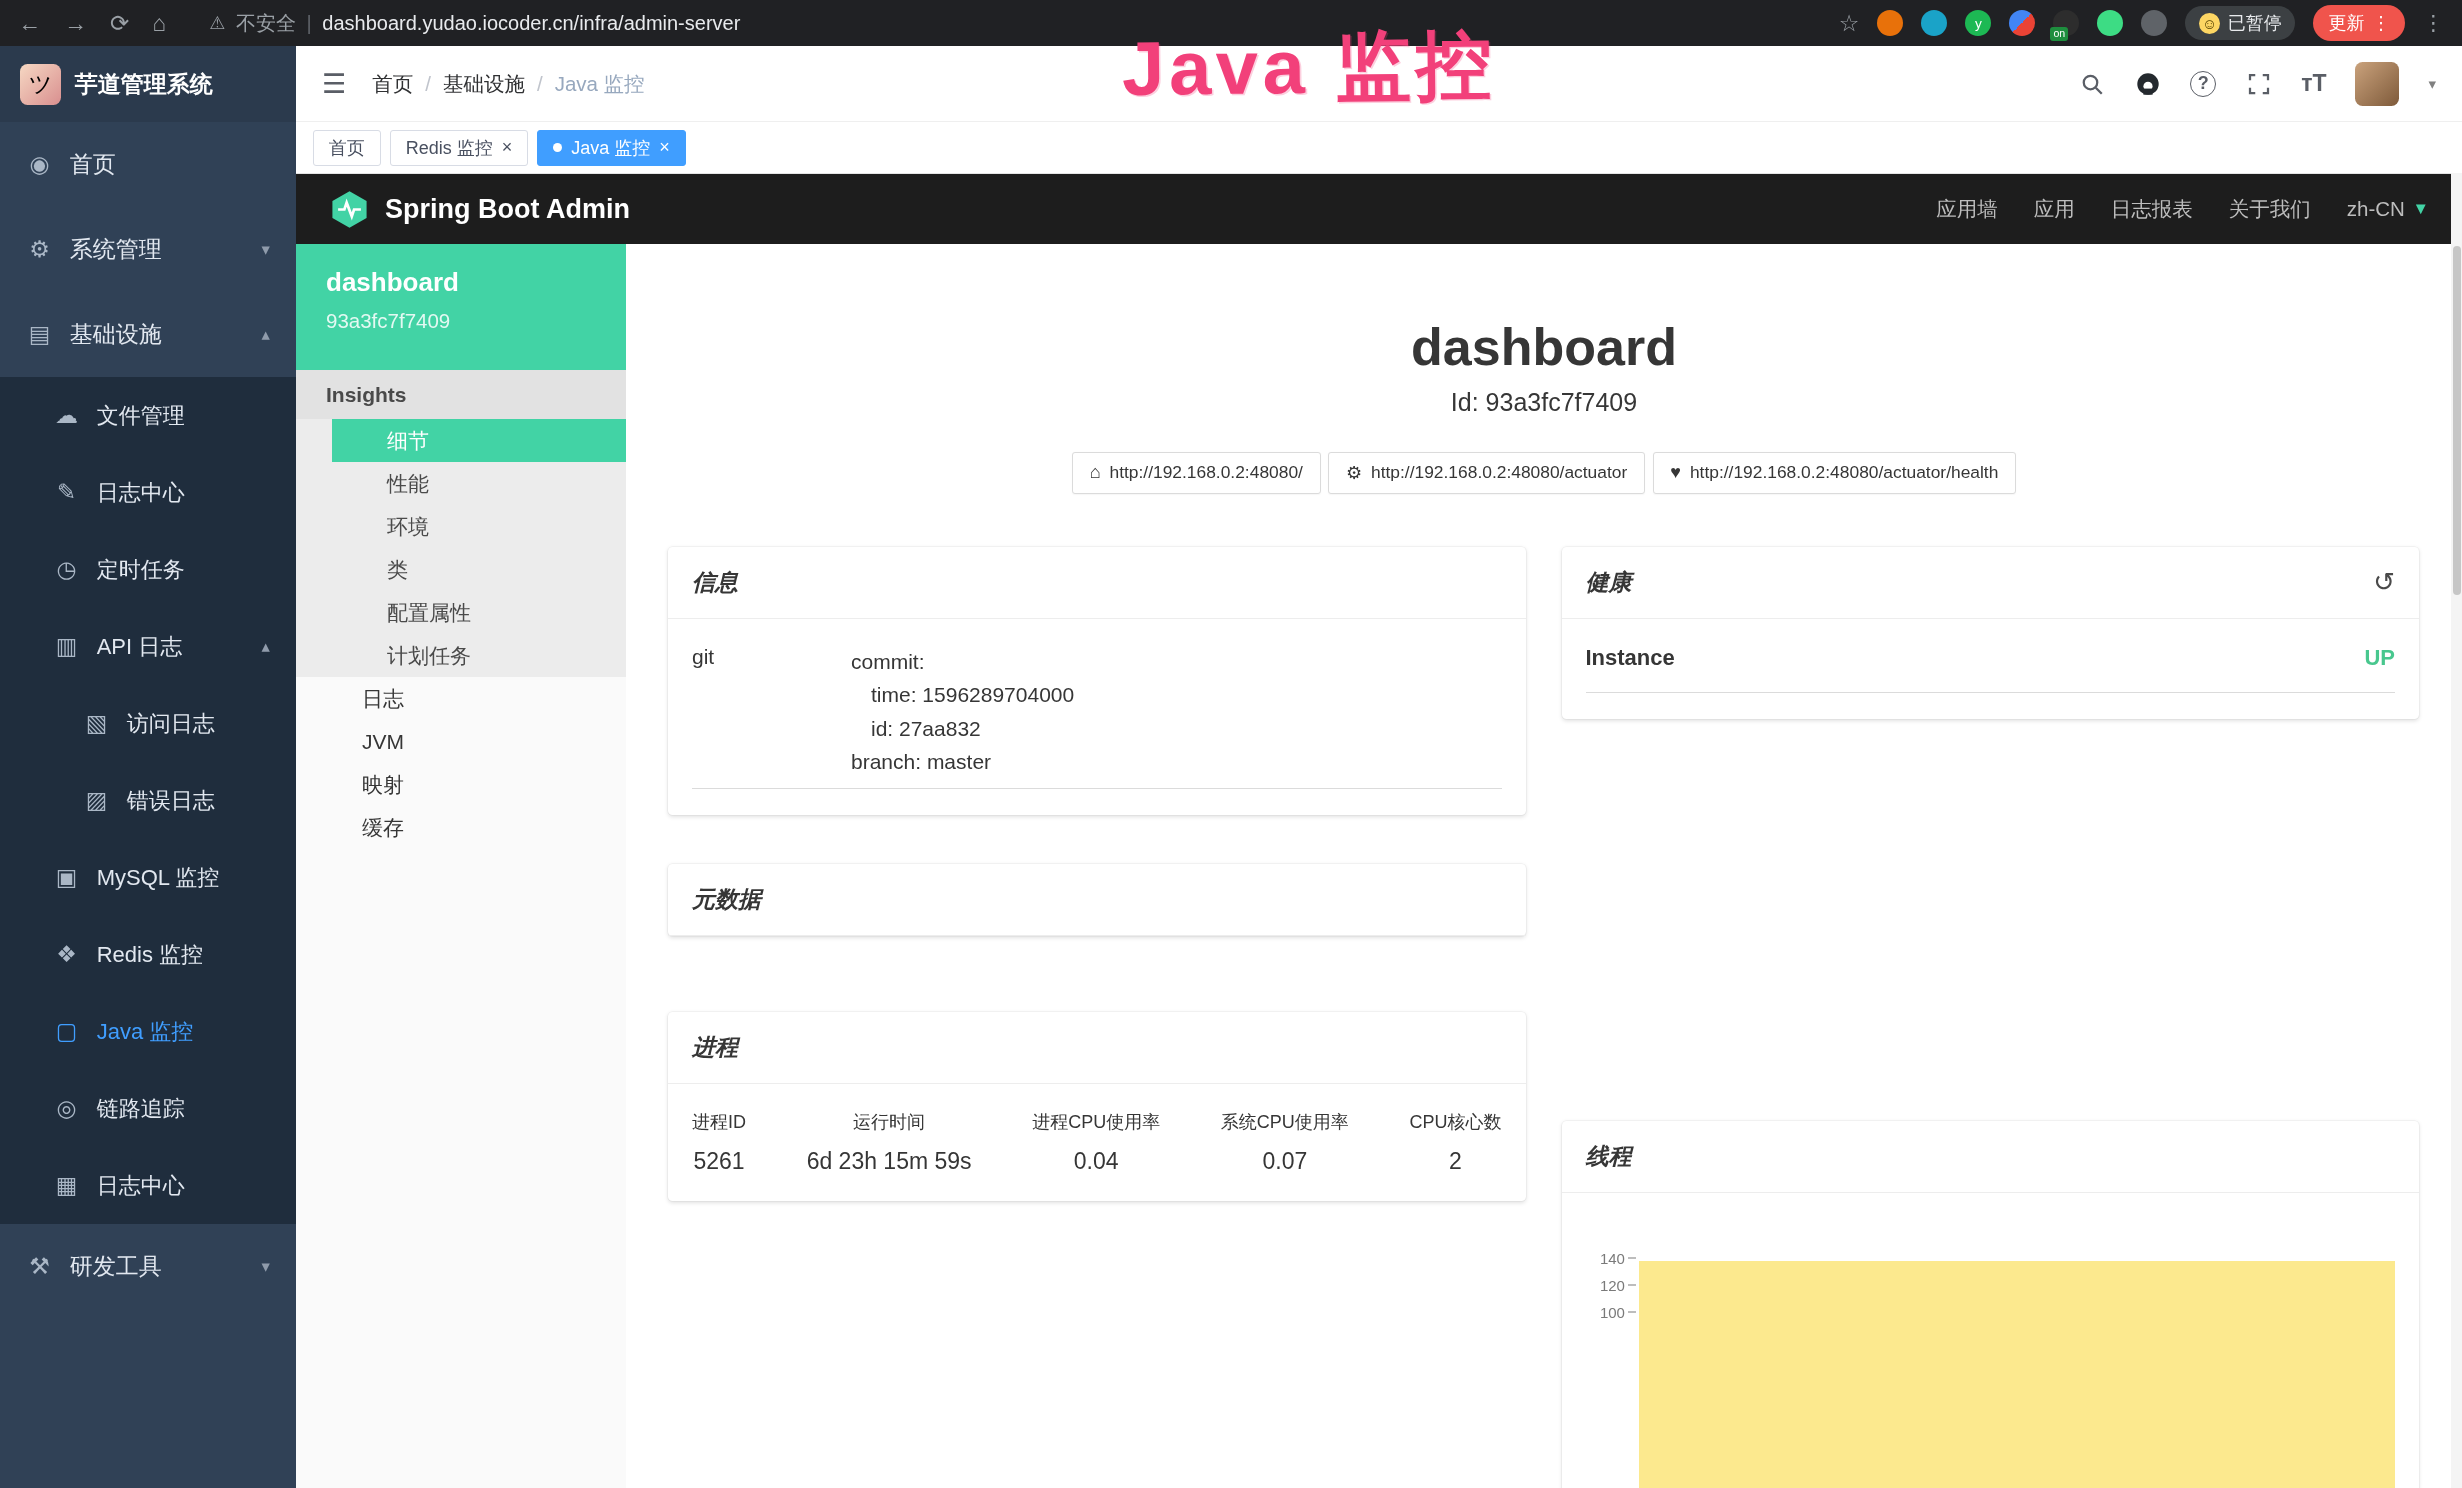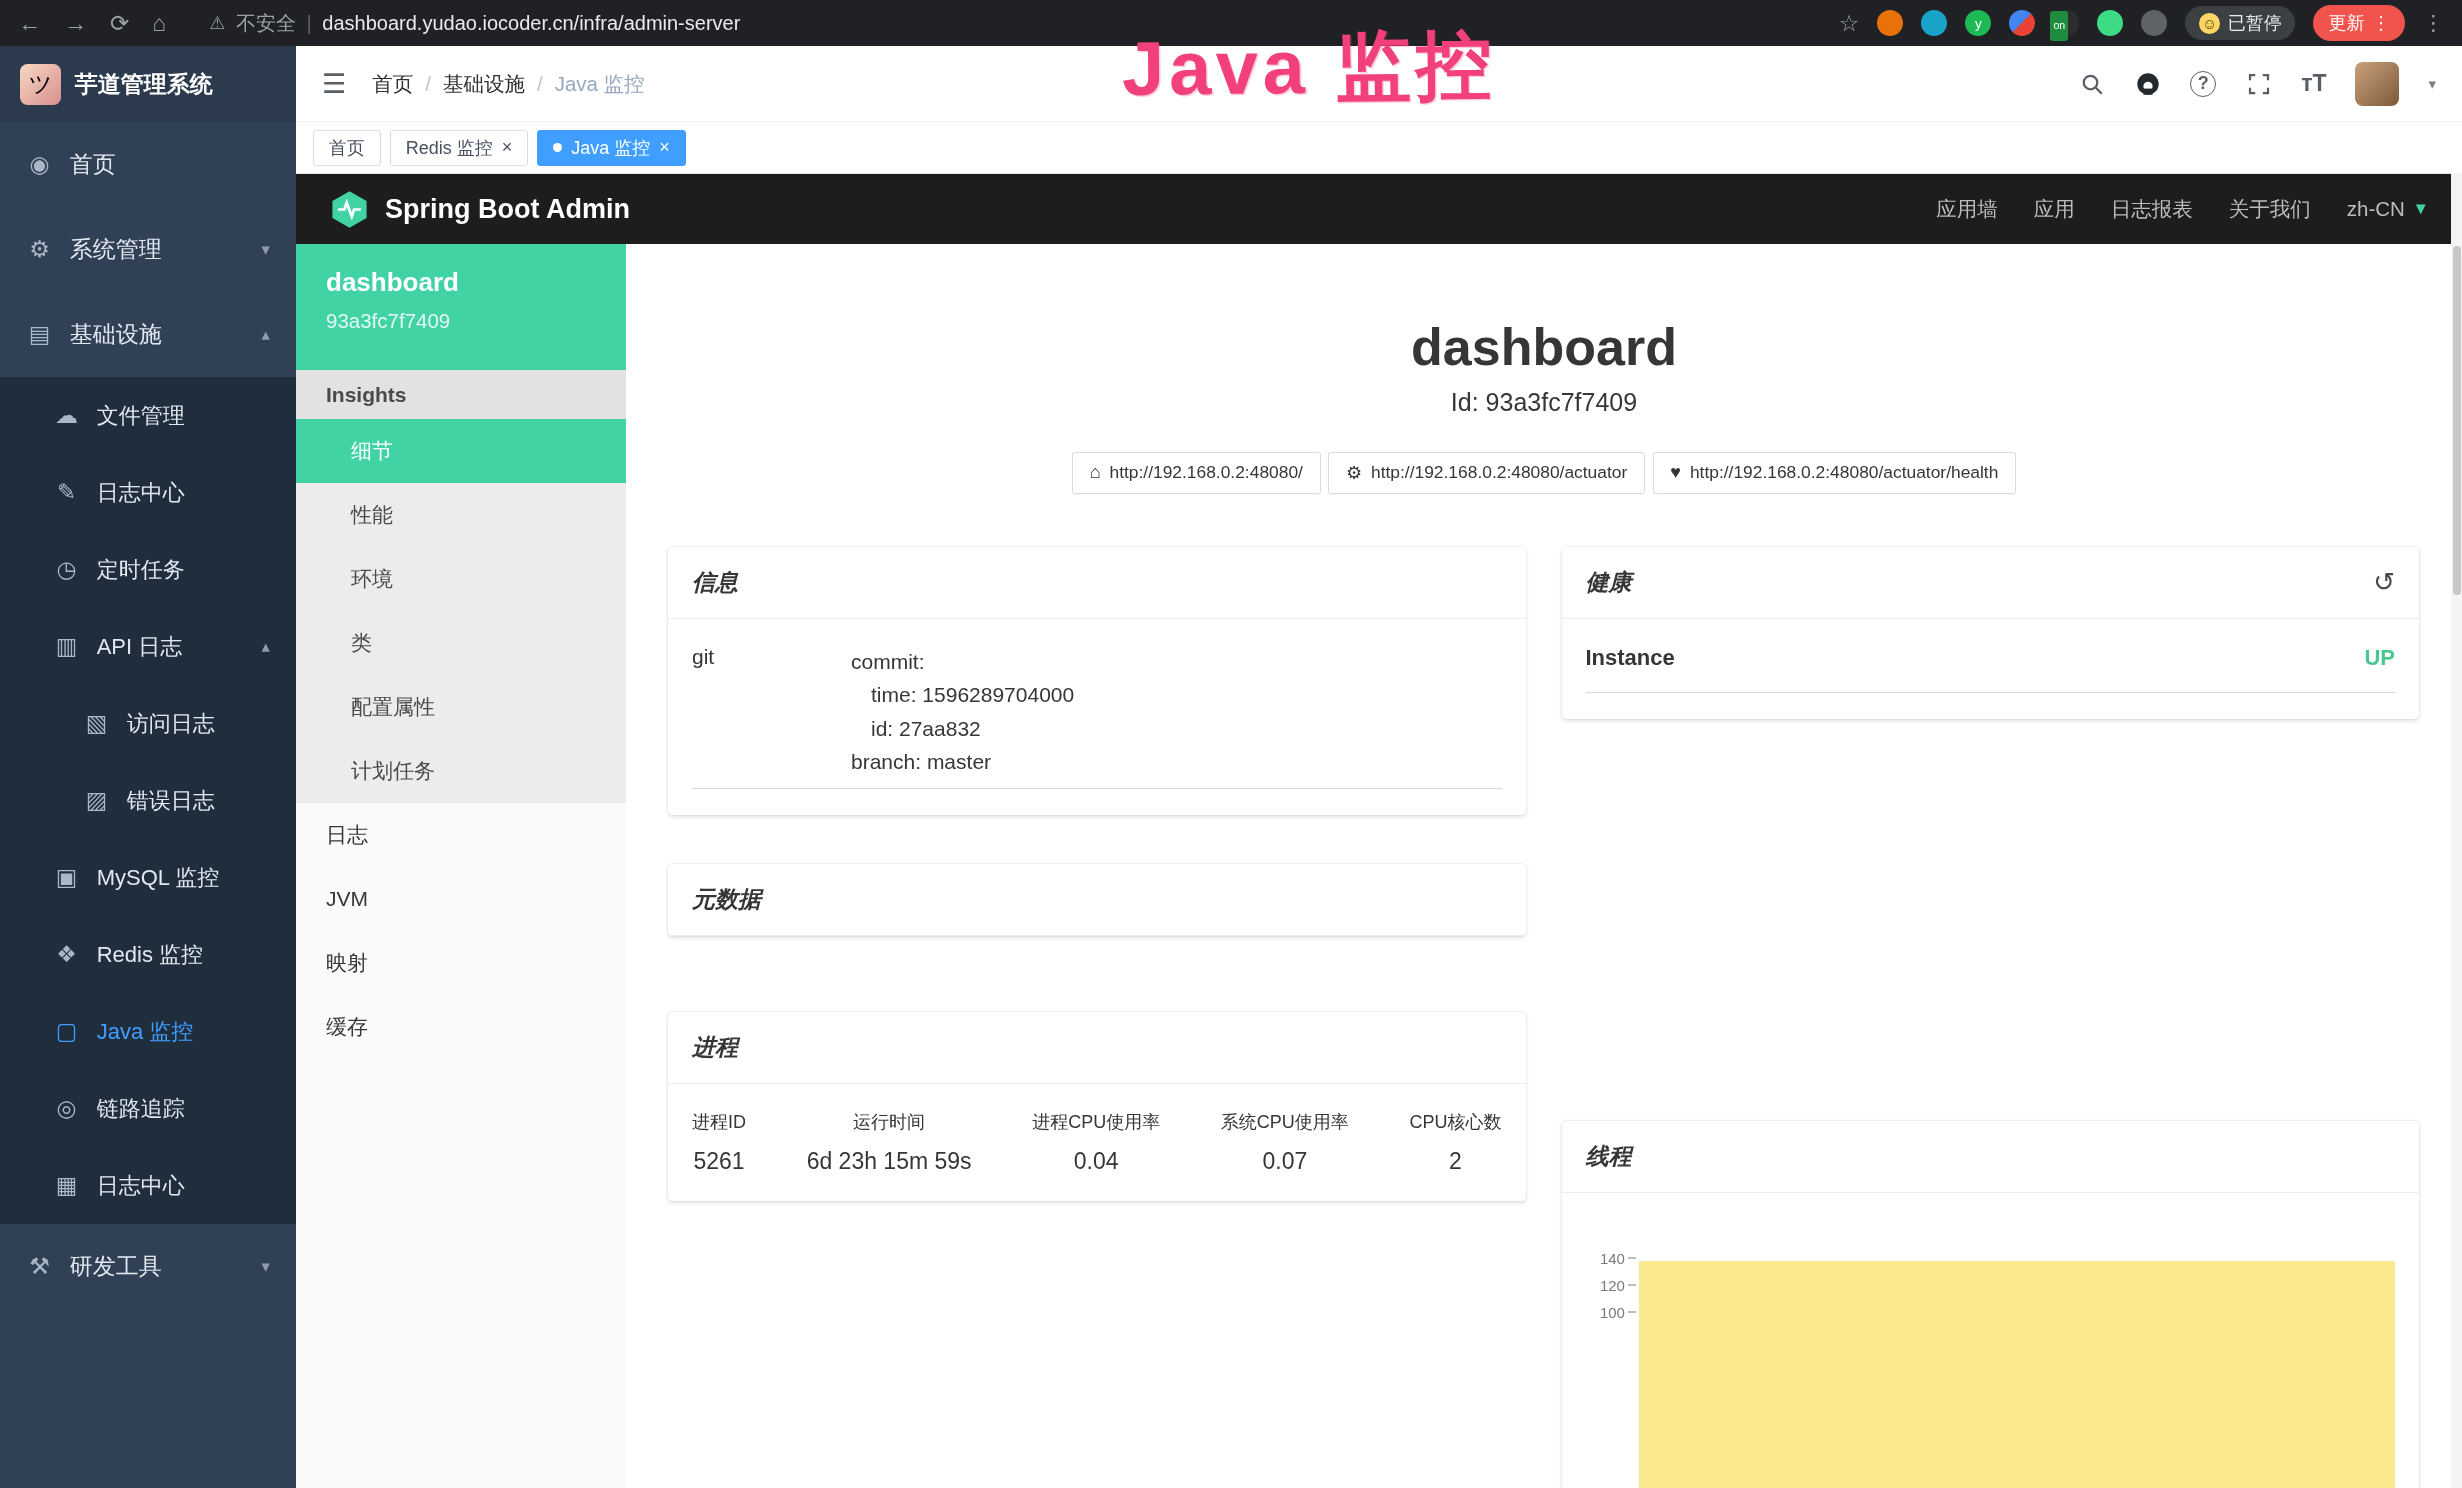--- a/index.html
+++ b/index.html
@@ -13,21 +13,21 @@
   .chrome-left { display:flex; align-items:center; gap:23px; flex:1; min-width:0; }
   .chrome-btn { color:#9aa0a6; font-size:23px; line-height:1; cursor:default; }
   .addr { display:flex; align-items:center; gap:10.6px; margin-left:20px; color:#e8eaed; font-size:20px; }
   .warn-tri { color:#9aa0a6; font-size:18px; }
   .sec-label { color:#9aa0a6; }
   .addr-sep { color:#5f6368; }
   .chrome-right { display:flex; align-items:center; gap:18px; }
   .ext-ico { width:26px; height:26px; border-radius:50%; display:inline-flex; align-items:center; justify-content:center;
              font-size:13.7px; color:#fff; position:relative; }
   .on-chip { position:absolute; bottom:-4.6px; left:-3px; background:#1e8e3e; color:#fff; font-size:10.6px;
-             border-radius:3px; padding:8px 3px; line-height:13.7px; }
+             border-radius:3px; padding:0 3px; line-height:13.7px; }
   .pill { display:flex; align-items:center; gap:7.6px; background:#3c4043; color:#e8eaed;
           border-radius:18px; padding:4.6px 13.7px; font-size:18px; }
   .smiley { width:21px; height:21px; border-radius:50%; background:#fdd663; color:#513f00;
             display:inline-flex; align-items:center; justify-content:center; font-size:15px; }
   .update-pill { background:#f0544c; color:#fff; border-radius:18px; padding:6px 15px; font-size:18px;
                  display:flex; align-items:center; gap:7.6px; }
   .kebab { color:#9aa0a6; font-size:21px; }
 
   
   .annotation { position:absolute; left:1122px; top:16.7px; z-index:100; color:#f2407a;
@@ -88,21 +88,21 @@
   .locale .lc-caret { color:#42d3a5; font-size:16.7px; }
 
   .sba-body { flex:1; display:flex; min-height:0; background:#15803d; }
   .sba-side { width:330px; flex-shrink:0; background:#fafafa; box-shadow:0.8px 0 0 #ececec; }
   .inst-head { height:126px; background:#42d3a5; color:#fff; padding:23px 30px; }
   .inst-name { font-size:26px; font-weight:bold; }
   .inst-id { font-size:20.5px; margin-top:10.6px; color:rgba(255,255,255,0.85); }
   .side-section { height:49px; display:flex; align-items:center; padding:0 30px; background:#e2e2e2;
                   font-size:21px; font-weight:bold; color:#4a4a4a; }
   .side-group { background:#ececec; }
-  .side-item { height:64px; display:flex; align-items:center; padding:0 55px; font-size:21px; color:#4a4a4a; cursor:pointer; }
+  .side-item { height:43px; display:flex; align-items:center; padding:0 55px; font-size:21px; color:#4a4a4a; cursor:pointer;margin-left:36px; }
   .side-item.root { padding:0 30px; background:transparent; color:#363636; }
   .side-item.active { background:#42d3a5; color:#fff; }
 
   .sba-main { flex:1; min-width:0; overflow:hidden; padding-top:73px; position:relative; background:#fff; }
   .detail-title { text-align:center; font-size:52px; font-weight:600; color:#363636; }
   .detail-id { text-align:center; font-size:25px; color:#363636; margin-top:10.6px; }
   .links-row { display:flex; justify-content:center; gap:7.6px; margin-top:35px; }
   .link-btn { display:inline-flex; align-items:center; gap:9px; border:0.8px solid #dbdbdb; background:#fff;
               border-radius:3px; padding:9px 16.7px; font-size:17.4px; color:#363636; box-shadow:0 0.8px 1.5px rgba(0,0,0,0.04); }
   .link-ico { font-size:18px; color:#363636; }

